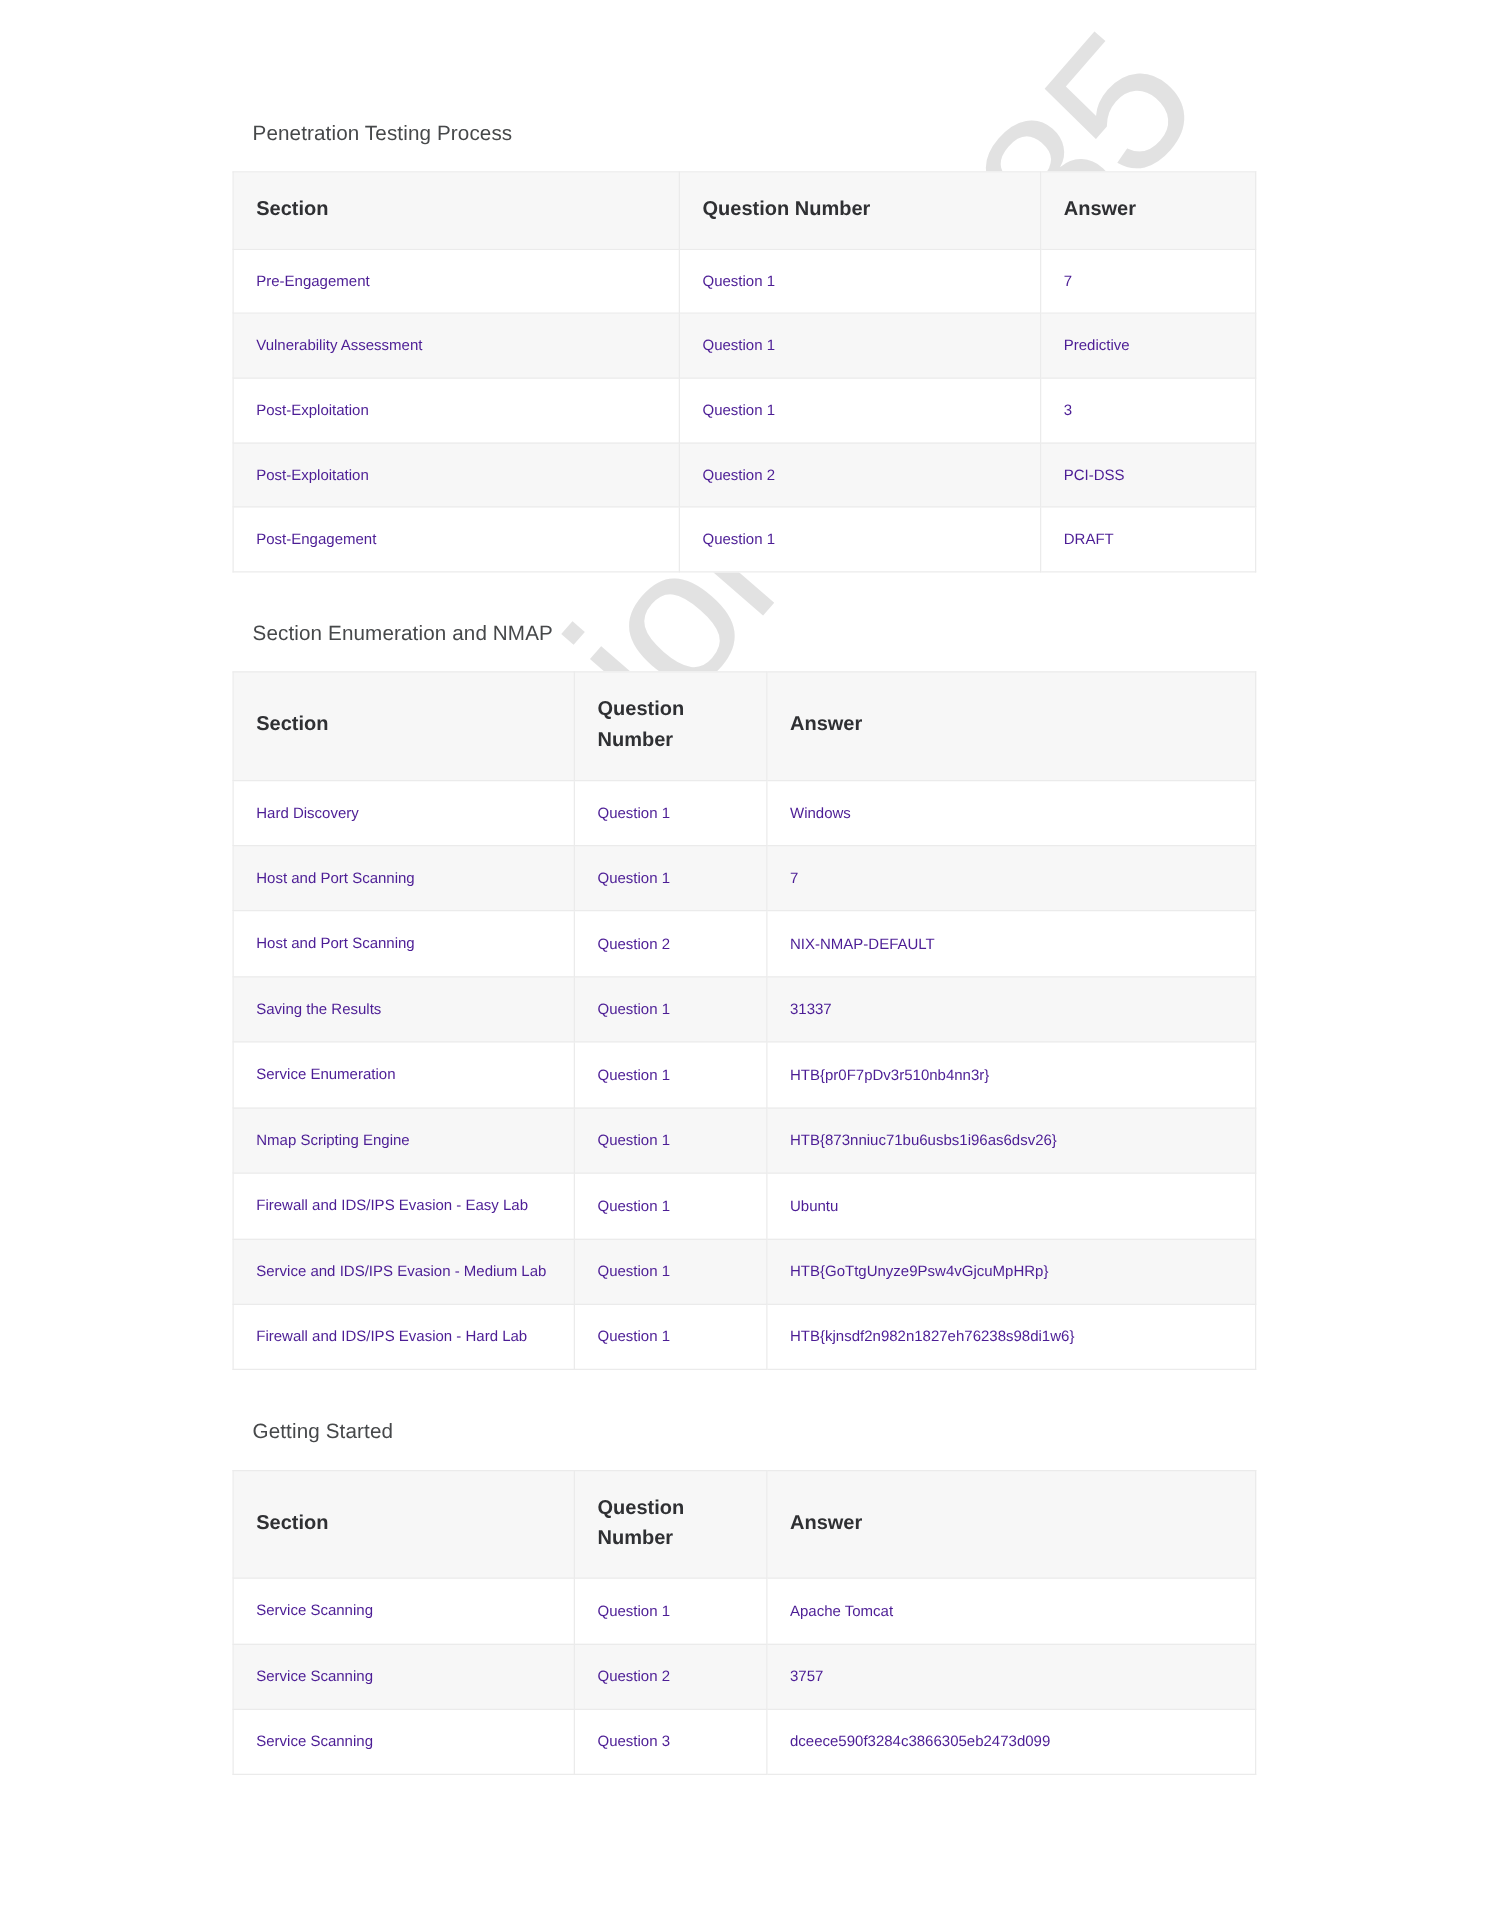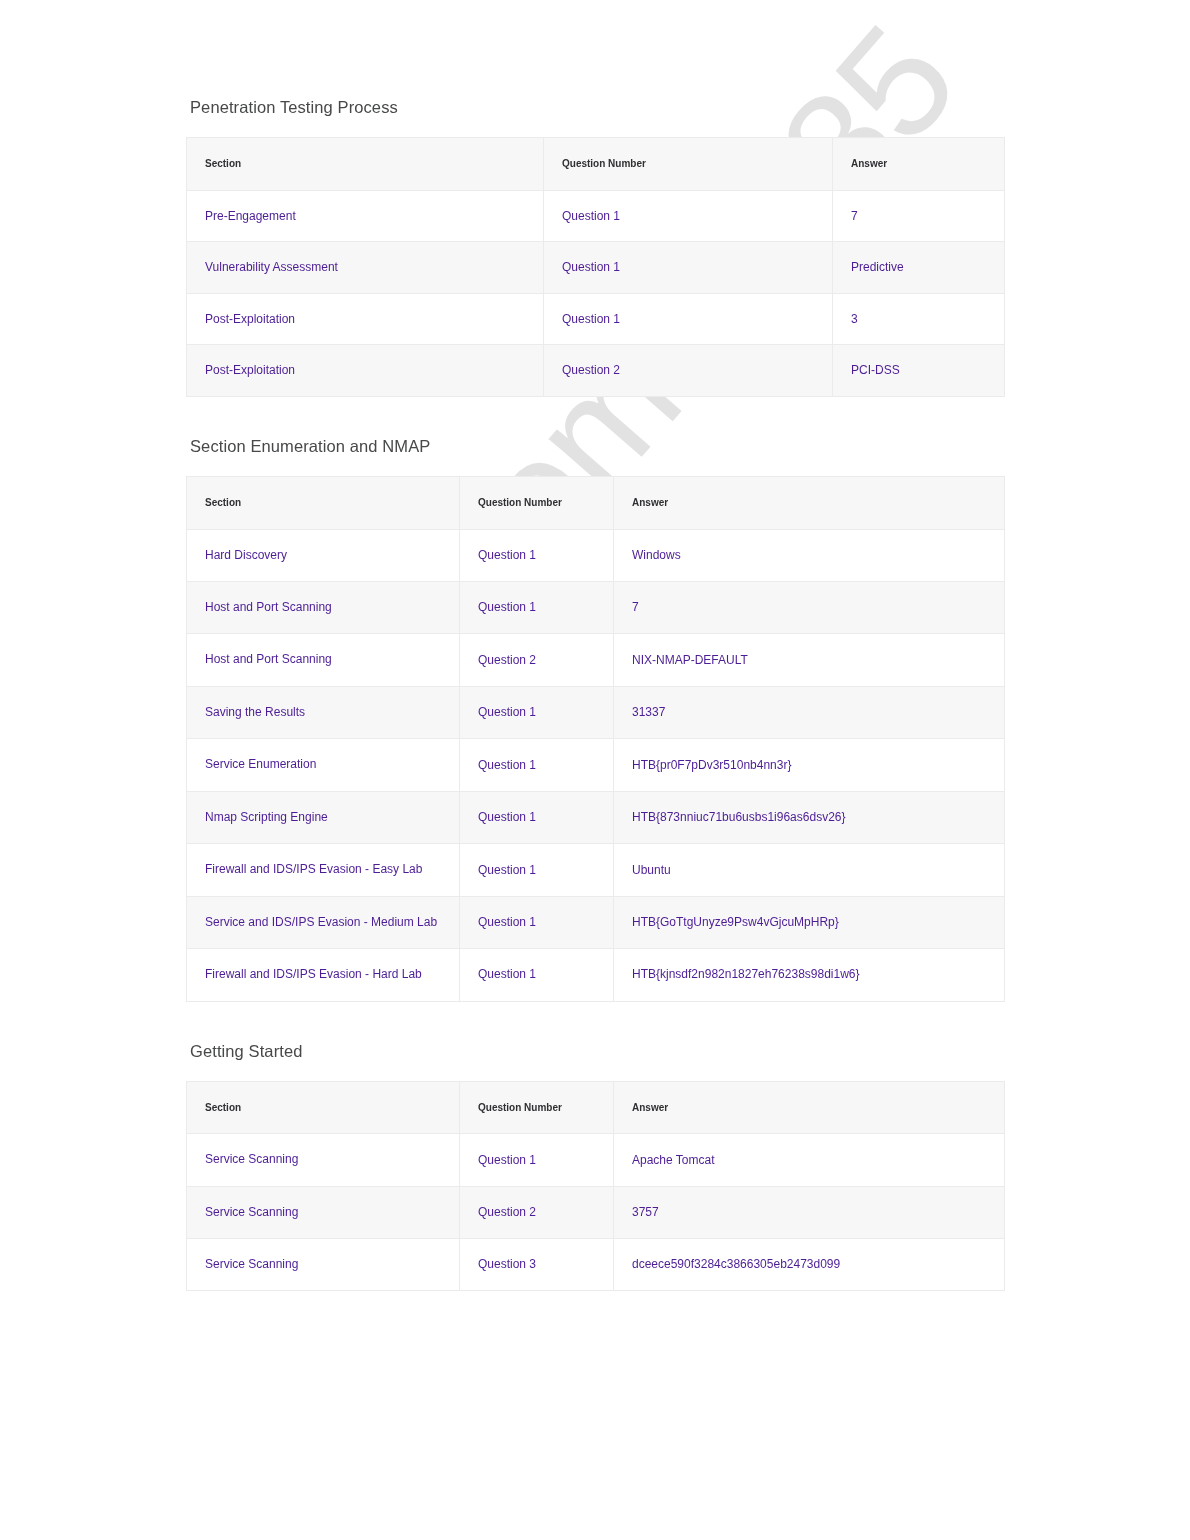--- a/index.html
+++ b/index.html
@@ -47,21 +47,21 @@
     left: 186px;
     top: 96px;
     width: 818px;
     z-index: 10;
   }
 
   .section-title {
     font-size: 16.5px;
     color: #46484a;
     line-height: 1.4;
-    margin: 0 0 18px 4px;
+    margin: 0 0 18px 16px;
     font-weight: 400;
     letter-spacing: 0.1px;
   }
   .section-title.spaced { margin-top: 38px; }
 
   table.qtable {
     border-collapse: collapse;
     width: 818px;
     table-layout: fixed;
     background: #fff;
@@ -75,21 +75,21 @@
     text-align: left;
     vertical-align: middle;
     color: #4c1d95;
     font-weight: 400;
     word-wrap: break-word;
   }
   table.qtable thead th {
     background: #f7f7f7;
     font-weight: 700;
     color: #2f3033;
-    font-size: 10px;
+    font-size: 16px;
     padding-top: 18px;
     padding-bottom: 18px;
   }
   table.qtable tbody tr:nth-child(even) td {
     background: #f7f7f7;
   }
   table.qtable tbody tr:nth-child(odd) td {
     background: #ffffff;
   }
 
@@ -144,20 +144,25 @@
         <tr>
           <td>Post-Exploitation</td>
           <td>Question 1</td>
           <td>3</td>
         </tr>
         <tr>
           <td>Post-Exploitation</td>
           <td>Question 2</td>
           <td>PCI-DSS</td>
         </tr>
+        <tr>
+          <td>Post-Engagement</td>
+          <td>Question 1</td>
+          <td>DRAFT</td>
+        </tr>
       </tbody>
     </table>
 
     <p class="section-title spaced">Section Enumeration and NMAP</p>
 
     <table class="qtable t2">
       <colgroup>
           <col class="c1">
           <col class="c2">
           <col class="c3">

